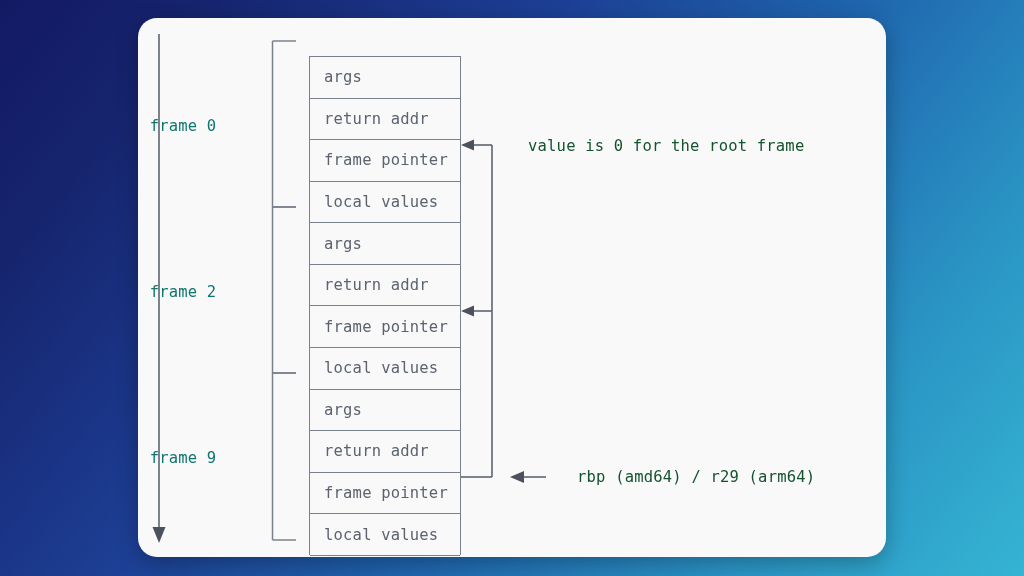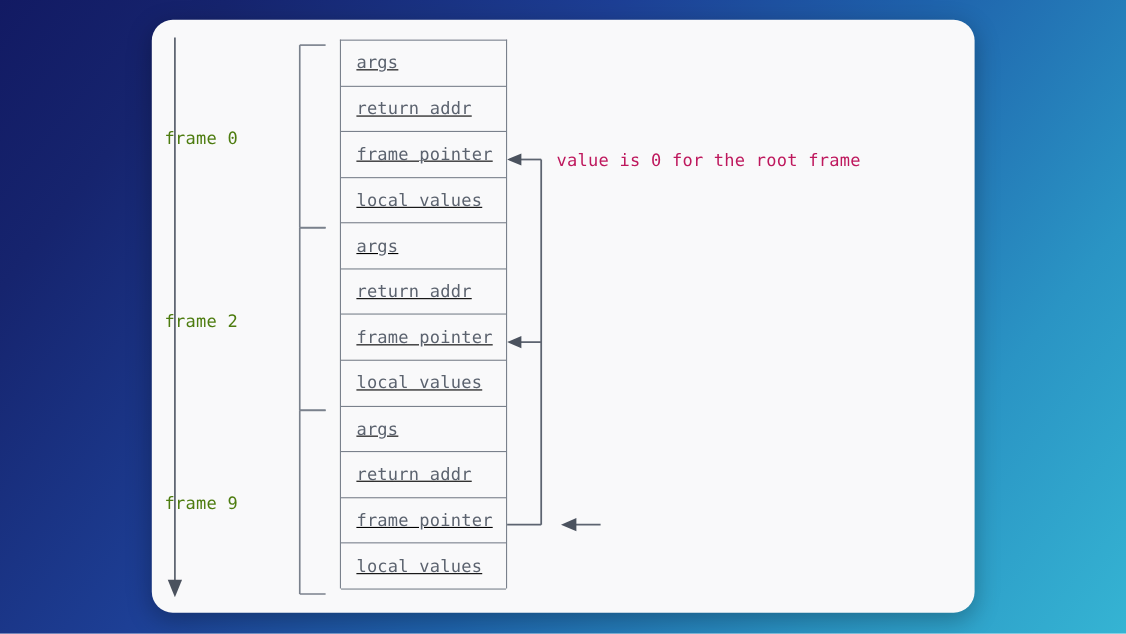--- a/index.html
+++ b/index.html
@@ -56,64 +56,64 @@
     fill: none;
   }
   .arrow-head {
     fill: #4b525e;
   }
 
   
   #stack-table {
     position: absolute;
     left: 309px;
-    top: 36px;
+    top: 56px;
     width: 152px;
     height: 499px;
     border: 1.5px solid #7a818c;
     border-bottom: none;
     box-sizing: border-box;
     background: transparent;
-    text-decoration: underline;
   }
   .stack-cell {
     height: 41.583px;
     box-sizing: border-box;
     border-bottom: 1.5px solid #7a818c;
     display: flex;
     align-items: center;
     padding-left: 14px;
     font-size: 15.5px;
     color: #5c636f;
     letter-spacing: 0.2px;
     white-space: nowrap;
   }
 
   
   .frame-label {
     position: absolute;
     font-size: 15.5px;
-    color: #4d7c0f;
+    color: #0f766e;
     letter-spacing: 0.2px;
     white-space: nowrap;
     text-align: center;
     width: 110px;
     left: 128px;
   }
   #frame-label-0 { top: 117px; }
   #frame-label-1 { top: 283px; }
   #frame-label-2 { top: 449px; }
 
   
   .annotation {
     position: absolute;
     font-size: 15.5px;
-    color: #be185d;
+    color: #14532d;
     letter-spacing: 0.2px;
     white-space: nowrap;
+    margin-left: 22px;
   }
   #annotation-root { left: 506px; top: 137px; }
   #annotation-reg  { left: 555px; top: 468px; }
 </style>
 </head>
 <body>
 
 <div id="root">
 
   <div id="card"></div>
@@ -178,14 +178,15 @@
     <div class="stack-cell">return addr</div>
     <div class="stack-cell">frame pointer</div>
     <div class="stack-cell">local values</div>
   </div>
 
   <div class="frame-label" id="frame-label-0">frame 0</div>
   <div class="frame-label" id="frame-label-1">frame 2</div>
   <div class="frame-label" id="frame-label-2">frame 9</div>
 
   <div class="annotation" id="annotation-root">value is 0 for the root frame</div>
+  <div class="annotation" id="annotation-reg">rbp (amd64) / r29 (arm64)</div>
 
 </div>
 
 </body></html>

